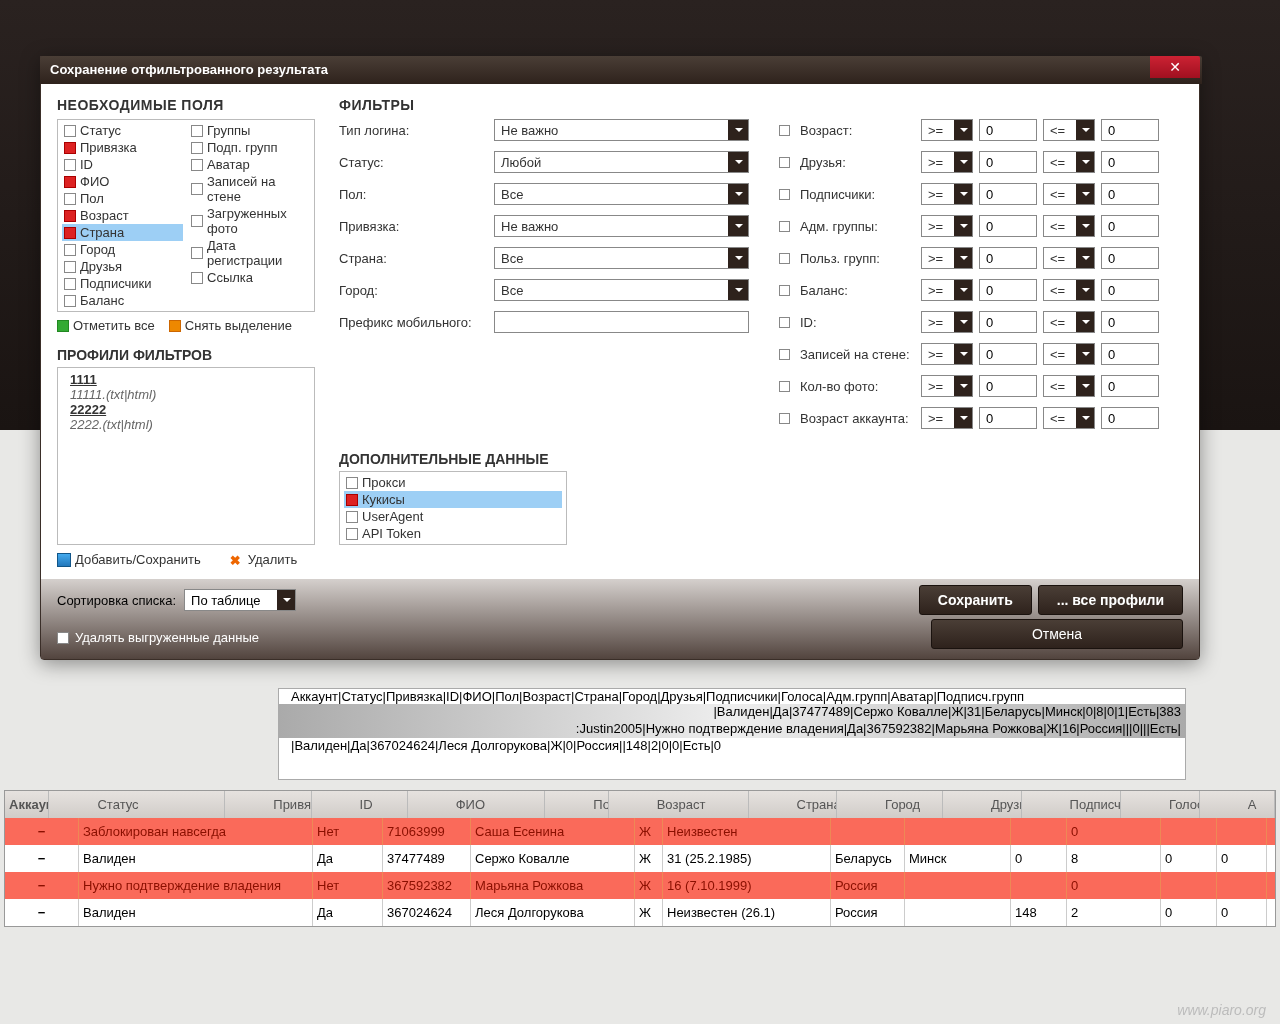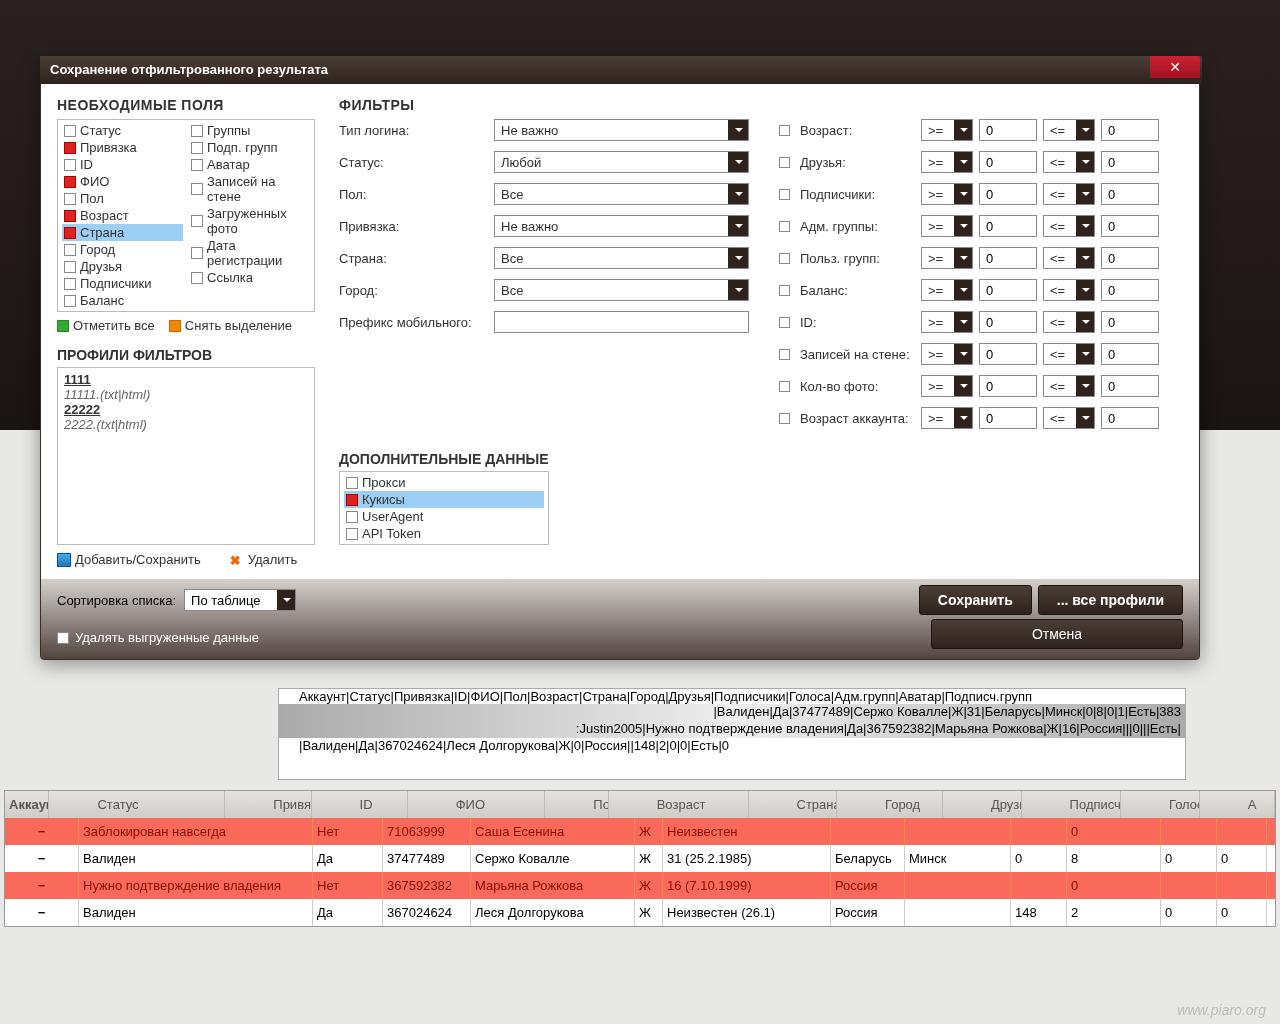--- a/index.html
+++ b/index.html
@@ -17,21 +17,21 @@
 .fields-col { flex: 1; }
 .chk-row { display: flex; align-items: center; gap: 4px; padding: 1px 2px; cursor: pointer; }
 .chk-row.hl { background: #9dcff5; }
 .chk { width: 12px; height: 12px; border: 1px solid #888; background: #fff; display: inline-block; flex-shrink: 0; }
 .chk.on { background: #d22; border-color: #a00; }
 .chk.green { background: #3a3; border-color: #282; }
 .chk.orange { background: #e80; border-color: #c60; }
 .all-row { display: flex; gap: 14px; margin-top: 6px; font-size: 13px; }
 .all-btn { display: flex; align-items: center; gap: 4px; cursor: pointer; }
 .prof-h { font-weight: bold; font-size: 14px; margin-top: 14px; margin-bottom: 4px; }
-.prof-box { border: 1px solid #bbb; height: 178px; padding: 4px 6px; font-size: 13px; overflow: auto; }
+.prof-box { border: 1px solid #bbb; height: 178px; padding: 4px 12px; font-size: 13px; overflow: auto; }
 .prof-name { font-weight: bold; text-decoration: underline; }
 .prof-ext { font-style: italic; color: #666; }
 .prof-btns { display: flex; gap: 29px; margin-top: 7px; font-size: 13px; }
 .icn { width: 14px; height: 14px; display: inline-block; }
 .filters-grid { display: flex; gap: 30px; }
 .f-left { width: 410px; }
 .f-row { display: flex; align-items: center; margin-bottom: 10px; font-size: 13px; }
 .f-lbl { width: 155px; }
 .f-sel { flex: 1; height: 22px; border: 1px solid #888; background: #fff; position: relative; padding: 2px 6px; font-size: 13px; display: flex; align-items: center; }
 .f-sel::after { content: ""; position: absolute; right: 0; top: 0; width: 20px; height: 100%; background: #2e221c; }
@@ -39,33 +39,33 @@
 .f-inp { flex: 1; height: 22px; border: 1px solid #888; padding: 2px 6px; font-size: 13px; }
 .f-right { flex: 1; }
 .r-row { display: flex; align-items: center; margin-bottom: 10px; font-size: 13px; gap: 6px; }
 .r-chk { width: 11px; height: 11px; border: 1px solid #888; margin-right: 4px; }
 .r-lbl { width: 115px; }
 .r-sel { width: 52px; height: 22px; border: 1px solid #888; position: relative; padding: 2px 6px; font-size: 13px; display: flex; align-items: center; }
 .r-sel::after { content: ""; position: absolute; right: 0; top: 0; width: 18px; height: 100%; background: #2e221c; }
 .r-sel::before { content: ""; position: absolute; right: 4px; top: 8px; border: 4px solid transparent; border-top-color: #fff; z-index: 1; }
 .r-inp { width: 58px; height: 22px; border: 1px solid #888; padding: 2px 6px; font-size: 13px; }
 .addl-h { font-weight: bold; font-size: 14px; margin-top: 12px; margin-bottom: 4px; }
-.addl-box { border: 1px solid #bbb; width: 210px; padding: 2px 4px; font-size: 13px; }
+.addl-box { border: 1px solid #bbb; width: 228px; padding: 2px 4px; font-size: 13px; }
 .dlg-foot { position: absolute; bottom: 0; left: 0; right: 0; height: 80px; background: linear-gradient(#d5d0cd, #52443e); padding: 10px 16px; display: flex; align-items: flex-start; }
 .sort-row { display: flex; align-items: center; gap: 8px; font-size: 13px; }
 .sort-sel { width: 112px; height: 22px; border: 1px solid #888; position: relative; padding: 2px 6px; font-size: 13px; background: #fff; display: flex; align-items: center; }
 .sort-sel::after { content: ""; position: absolute; right: 0; top: 0; width: 18px; height: 100%; background: #2e221c; }
 .sort-sel::before { content: ""; position: absolute; right: 4px; top: 8px; border: 4px solid transparent; border-top-color: #fff; z-index: 1; }
 .del-row { position: absolute; bottom: 14px; left: 16px; display: flex; align-items: center; gap: 6px; font-size: 13px; color: #fff; }
 .foot-btns { position: absolute; right: 16px; top: 6px; display: flex; flex-direction: column; gap: 4px; align-items: flex-end; }
 .foot-row { display: flex; gap: 6px; }
 .btn-dark { background: linear-gradient(#4a3e36, #2e221c); color: #fff; border: 1px solid #1a120e; padding: 6px 18px; font-size: 14px; border-radius: 3px; cursor: pointer; font-weight: bold; }
 .btn-dark.w2 { width: 252px; text-align: center; font-weight: normal; }
 .log-box { position: absolute; top: 688px; left: 278px; width: 908px; height: 92px; border: 1px solid #aaa; background: #fff; font-family: monospace; font-size: 13px; overflow: hidden; }
-.log-line { white-space: pre; padding: 0 20px; border-radius: 6px; }
+.log-line { white-space: pre; padding: 0 12px; border-radius: 6px; }
 .log-shade { background: linear-gradient(90deg, #aaa, #eee, #aaa); height: 17px; }
 .table { position: absolute; top: 790px; left: 4px; width: 1272px; font-size: 13px; border: 1px solid #999; }
 .trow { display: flex; }
 .tcell { padding: 6px 4px; border-right: 1px solid #ccc; overflow: hidden; white-space: nowrap; }
 .thead { background: linear-gradient(#e6e2df, #d0ccc8); color: #555; font-size: 13px; gap: 44px; }
 .thead .tcell { border-right: 1px solid #bbb; }
 .trow.red { background: #fa6a5a; color: #8a0f00; }
 .trow.red .tcell { border-right-color: #e85; }
 .trow.plain { background: #fff; }
 .c-acc { width: 74px; text-align: center; font-weight: bold; }

